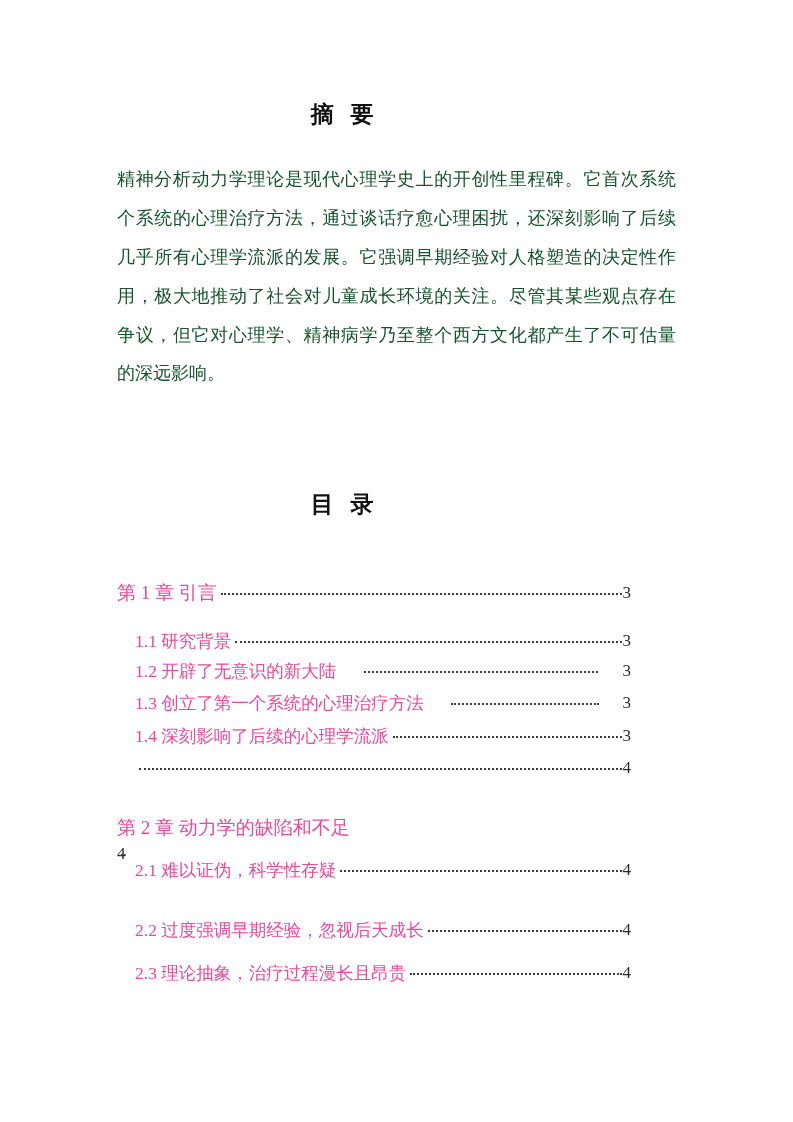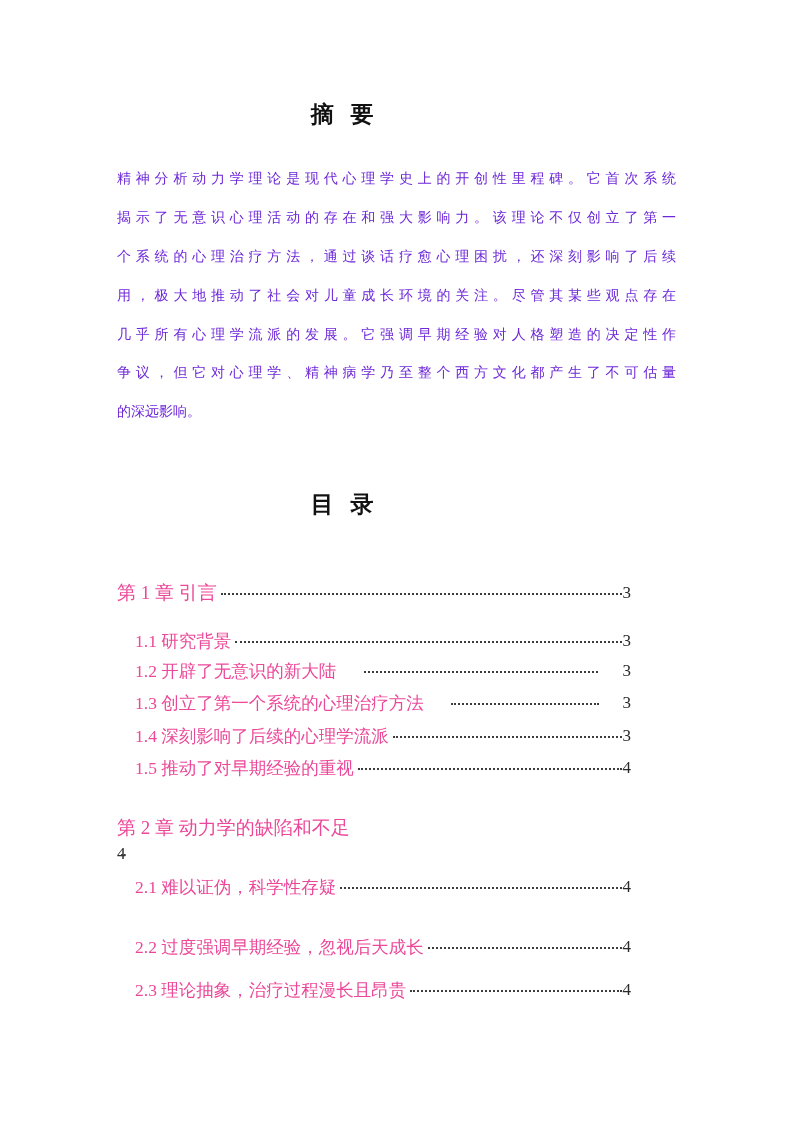--- a/index.html
+++ b/index.html
@@ -32,27 +32,27 @@
   #toc-heading { top: 490px; }
 
   
   #abstract-paragraph {
     position: absolute;
     top: 160px;
     left: 117px;
     width: 559px;
   }
   .abs-line {
-    font-size: 14px;
+    font-size: 18px;
     line-height: 38.9px;
     height: 38.9px;
     white-space: nowrap;
     text-align: justify;
     text-align-last: justify;
-    color: #6d28d9;
+    color: #14532d;
   }
   .abs-line:last-child {
     text-align-last: left;
     white-space: normal;
   }
 
   
   #toc-list {
     position: absolute;
     top: 580px;
@@ -89,41 +89,40 @@
     font-size: 17px;
     color: #2a2a2a;
   }
   
   .toc-row:nth-child(2)  { margin-top: 22px; text-align: center; }
   .toc-row:nth-child(3)  { margin-top: 4px; gap: 24px; }
   .toc-row:nth-child(4)  { margin-top: 6px; gap: 23px; }
   .toc-row:nth-child(5)  { margin-top: 7px; }
   .toc-row:nth-child(6)  { margin-top: 6px; }
   .toc-row:nth-child(7)  { margin-top: 34px; flex-direction: column; }
-  .toc-row:nth-child(8)  { margin-top: 33px; }
+  .toc-row:nth-child(8)  { margin-top: 16px; }
   .toc-row:nth-child(9)  { margin-top: 34px; }
   .toc-row:nth-child(10) { margin-top: 17px; }
 </style>
 </head>
 <body>
 
 <div class="page">
 
   <div id="abstract-heading" class="doc-heading">摘 要</div>
 
   <div id="abstract-paragraph">
   <div class="abs-line">精神分析动力学理论是现代心理学史上的开创性里程碑。它首次系统</div>
 
-  <div class="abs-line">揭示了无意识心理活动的存在和强大影响力。该理论不仅创立了第一</div>
 
   <div class="abs-line">个系统的心理治疗方法，通过谈话疗愈心理困扰，还深刻影响了后续</div>
 
+  <div class="abs-line">几乎所有心理学流派的发展。它强调早期经验对人格塑造的决定性作</div>
+
   <div class="abs-line">用，极大地推动了社会对儿童成长环境的关注。尽管其某些观点存在</div>
-
-  <div class="abs-line">几乎所有心理学流派的发展。它强调早期经验对人格塑造的决定性作</div>
 
   <div class="abs-line">争议，但它对心理学、精神病学乃至整个西方文化都产生了不可估量</div>
 
   <div class="abs-line">的深远影响。</div>
 </div>
 
   <div id="toc-heading" class="doc-heading">目 录</div>
 
   <div id="toc-list">
   <div class="toc-row chapter">
@@ -150,21 +149,20 @@
     <span class="toc-page">3</span>
   </div>
 
   <div class="toc-row section">
     <span class="toc-label">1.4 深刻影响了后续的心理学流派</span>
     <span class="toc-leader"></span>
     <span class="toc-page">3</span>
   </div>
 
   <div class="toc-row section">
-    <span class="toc-label">1.5 推动了对早期经验的重视</span>
     <span class="toc-leader"></span>
     <span class="toc-page">4</span>
   </div>
 
   <div class="toc-row chapter">
     <span class="toc-label">第 2 章 动力学的缺陷和不足</span>
     <span class="toc-leader"></span>
     <span class="toc-page">4</span>
   </div>
 

